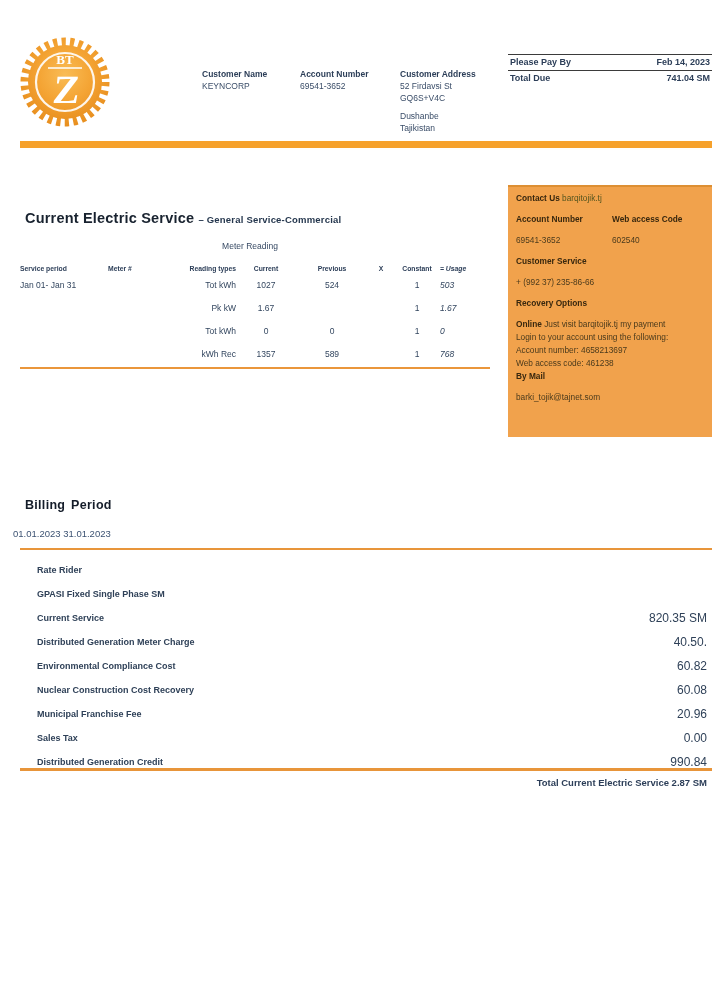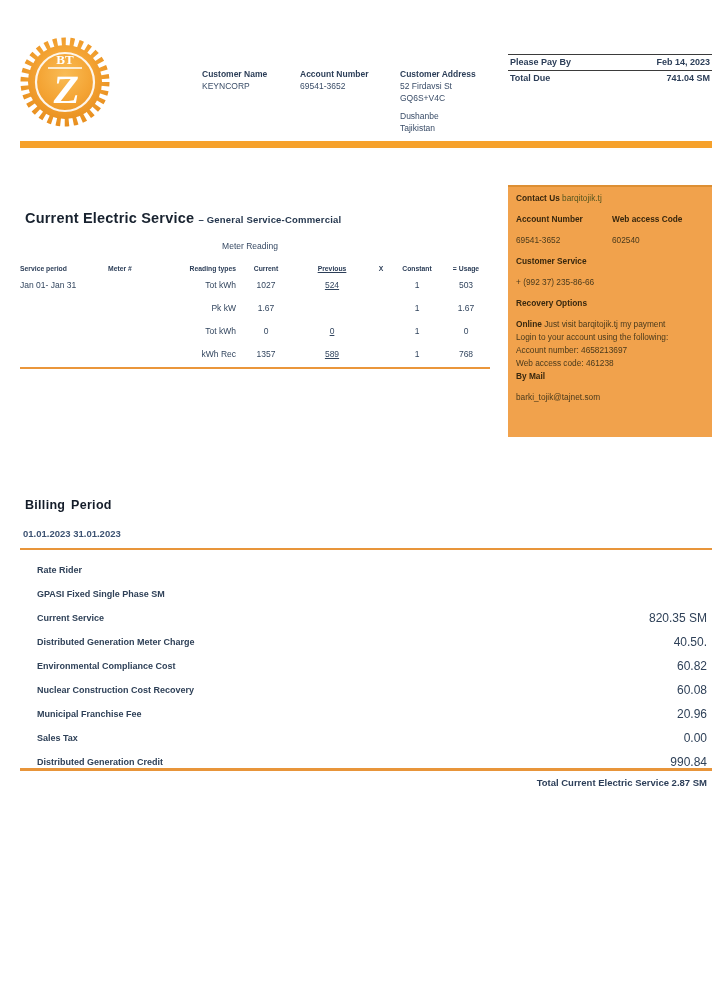--- a/index.html
+++ b/index.html
@@ -38,38 +38,38 @@
   .svc-title .sub { font-size:9.5px; font-weight:bold; color:#25374e; }
   .meter-title { position:absolute; left:150px; top:241px; width:200px; text-align:center;
                  font-size:8.5px; color:#364963; }
   .meter-table { position:absolute; left:20px; top:264px; width:472px; font-size:8.5px; }
   .mrow { display:grid; grid-template-columns:88px 52px 76px 60px 72px 26px 46px 52px; align-items:center; }
   .mrow > div { padding:1px 0; }
   .mhead { font-size:6.8px; font-weight:bold; color:#2c3e58; margin-bottom:6px; }
   .mdata { margin-bottom:11px; color:#33465f; }
   .c1 { text-align:left; }  .c2 { text-align:left; }
   .c3 { text-align:right; } .c4 { text-align:center; }
-  .c5 { text-align:center;text-decoration:underline; } .c6 { text-align:center; }
-  .c7 { text-align:center; } .c8 { text-align:center; }
+  .c5 { text-align:center; } .c6 { text-align:center; }
+  .c7 { text-align:center; } .c8 { text-align:left;font-style:italic; }
   .meter-rule { position:absolute; left:20px; top:367px; width:470px; height:2px; background:#ea963b; }
 
   
   .contact { position:absolute; left:508px; top:185px; width:204px; height:252px;
              background:#f1a24c; border-top:2px solid #dd8f33; padding:6px 8px; font-size:8.3px;
              color:#4a3a1c; line-height:11px; }
   .contact .b { font-weight:bold; color:#38270e; }
   .contact .link { color:#55551f; }
   .cline { margin-bottom:10px; }
   .cline-tight { margin-bottom:2px; }
   .two { display:flex; }
   .two .colA { width:96px; }
 
   
   .bill-title { position:absolute; left:25px; top:498px; font-size:12.5px; font-weight:bold; color:#141c29; letter-spacing:.3px; word-spacing:2px; }
-  .bill-period { position:absolute; left:23px; top:528px; font-size:9.5px; font-weight:bold; color:#3c5272; }
+  .bill-period { position:absolute; left:13px; top:528px; font-size:9.5px; font-weight:normal; color:#3c5272; }
   .bill-rule1 { position:absolute; left:20px; top:548px; width:692px; height:2px; background:#e8953a; }
   .bill-rows { position:absolute; left:25px; top:558px; width:682px; }
   .brow { display:flex; justify-content:space-between; height:24px; align-items:center; }
   .brow .bl { font-size:9px; font-weight:bold; color:#2f4158;margin-left:12px; }
   .brow .bv { font-size:12px; color:#2f4158; }
   .bill-rule2 { position:absolute; left:20px; top:768px; width:692px; height:3px; background:#e8953a; }
   .bill-total { position:absolute; left:25px; top:777px; width:682px; text-align:right;
                 font-size:9.5px; font-weight:bold; color:#2c3e58; }
 
   

